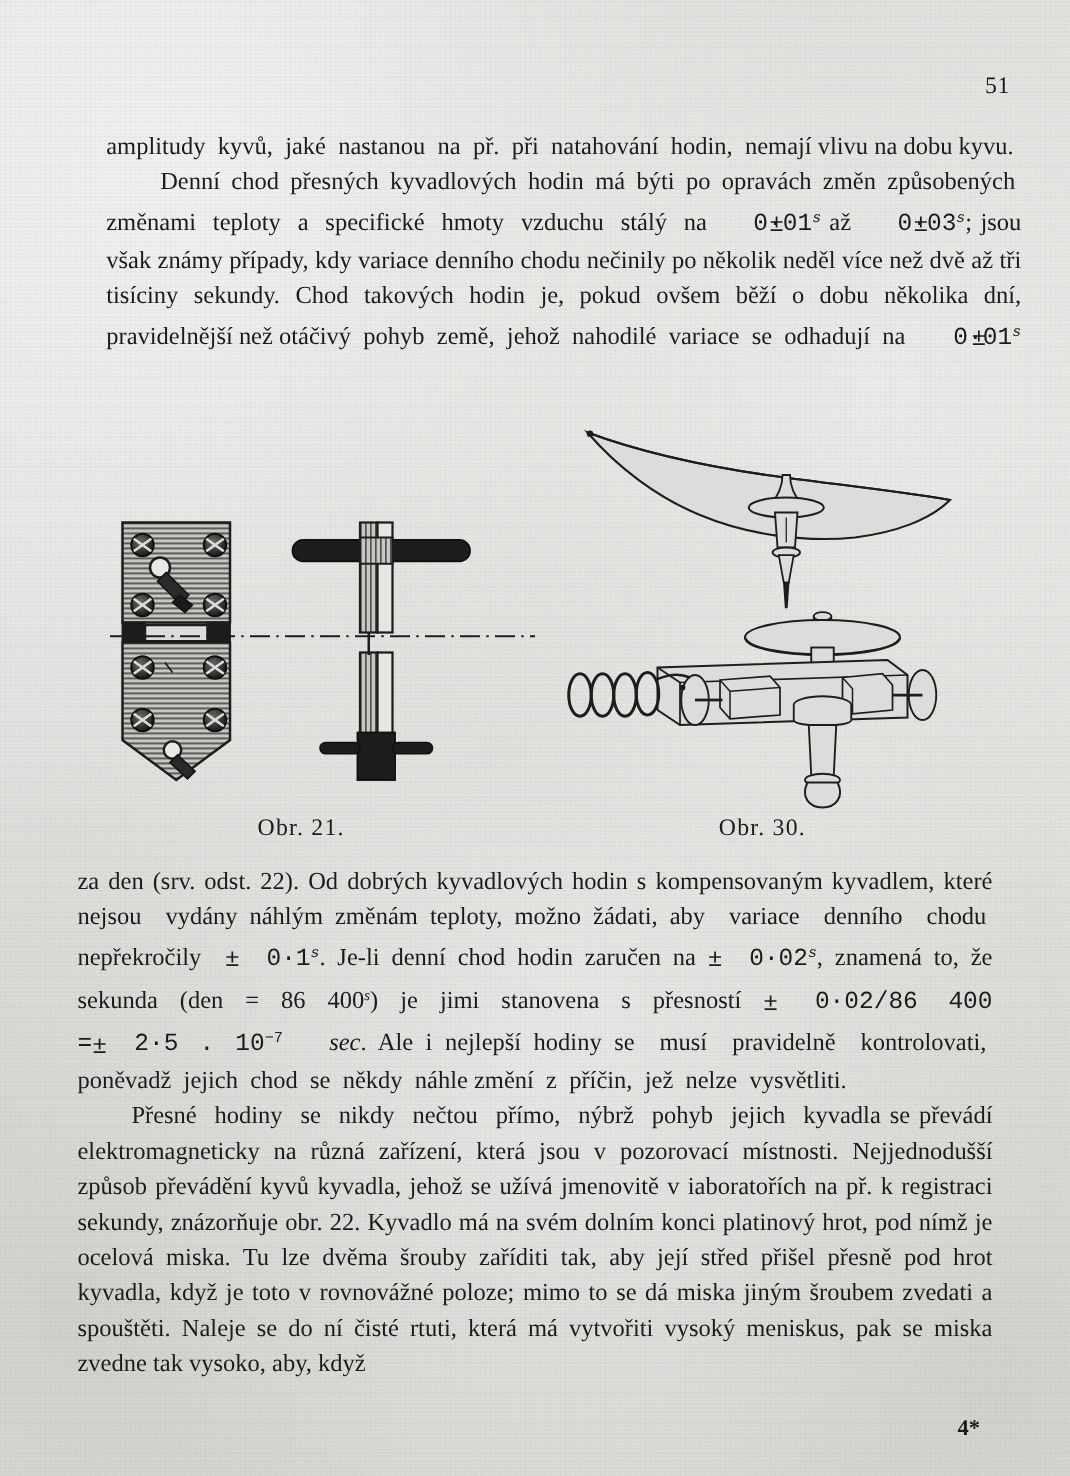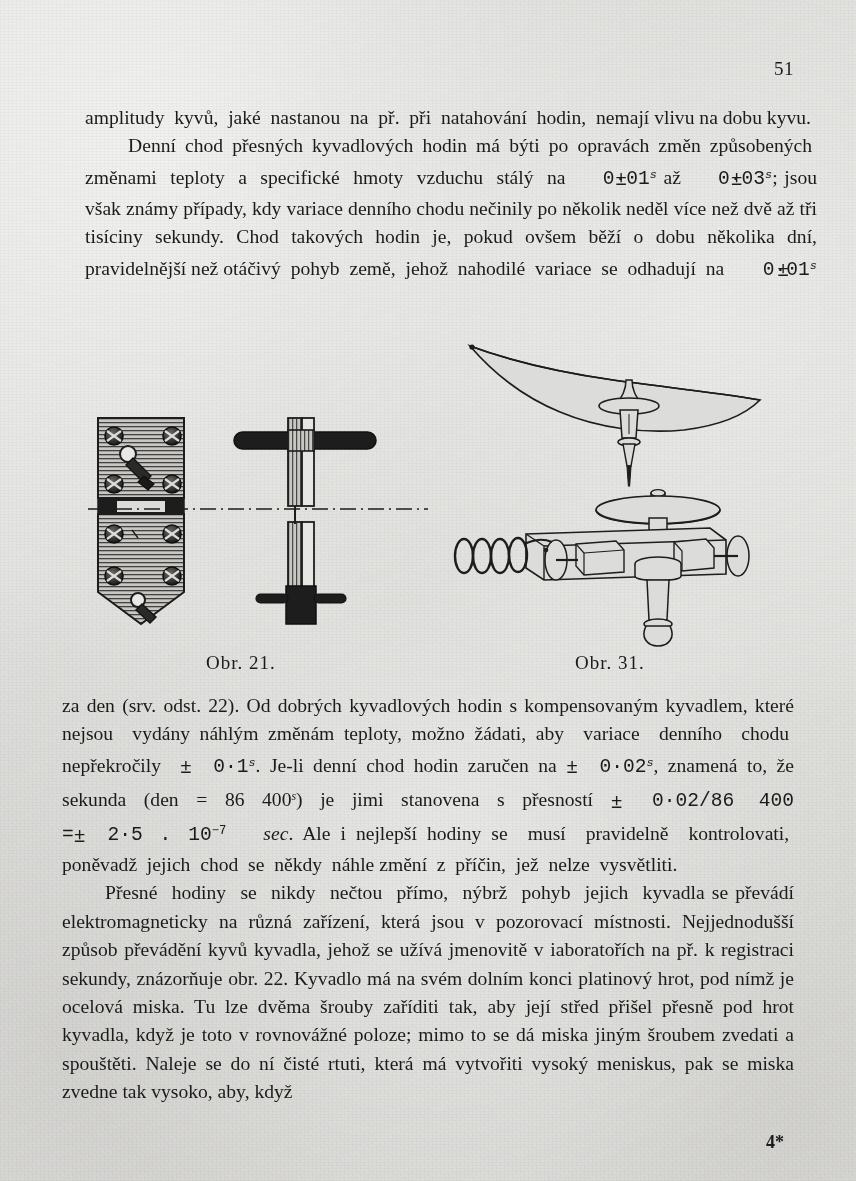--- a/index.html
+++ b/index.html
@@ -39,21 +39,21 @@
   }
   #content {
     position: absolute;
     inset: 0;
   }
 
   
   .folio {
     position: absolute;
     top: 58px;
-    right: 62px;
+    right: 48px;
     font-size: 19px;
     letter-spacing: 0.5px;
     color: #1a1a1a;
   }
 
   
   .textblock {
     position: absolute;
     left: 62px;
     width: 732px;
@@ -295,21 +295,21 @@
 
       <g>
         <ellipse cx="16" cy="218" rx="9" ry="17" fill="none" stroke="#1d1d1d" stroke-width="2.4"></ellipse>
         <ellipse cx="34" cy="218" rx="9" ry="17" fill="none" stroke="#1d1d1d" stroke-width="2.4"></ellipse>
         <ellipse cx="52" cy="218" rx="9" ry="17" fill="none" stroke="#1d1d1d" stroke-width="2.4"></ellipse>
         <ellipse cx="70" cy="217" rx="9" ry="17" fill="none" stroke="#1d1d1d" stroke-width="2.4"></ellipse>
         <path d="M76 206 C 86 202, 94 200, 104 204" fill="none" stroke="#1d1d1d" stroke-width="2"></path>
       </g>
     </svg>
 
-    <div class="fig-caption" id="cap22">Obr. 31.</div>
+    <div class="fig-caption" id="cap22">Obr. 30.</div>
   </div>
 
   <div class="textblock" id="para-bottom">
     <p>za den (srv. odst. 22). Od dobrých kyvadlových hodin s kompensovaným kyvadlem, které nejsou&nbsp; vydány náhlým změnám teploty, možno žádati, aby&nbsp; variace&nbsp; denního&nbsp; chodu&nbsp; nepřekročily&nbsp; <span class="num"><span class="pm"></span>&nbsp;0·1<sup class="s">s</sup></span>. Je-li denní chod hodin zaručen na <span class="num"><span class="pm"></span>&nbsp;0·02<sup class="s">s</sup></span>, znamená to, že sekunda (den = 86&nbsp;400<sup class="s">s</sup>) je jimi stanovena s přesností <span class="num"><span class="pm"></span>&nbsp;0·02/86&nbsp;400</span> <span class="num">=<span class="pm"></span>&nbsp;2·5 . 10<sup class="e">−7</sup></span> <span class="it">sec</span>. Ale i nejlepší hodiny se&nbsp; musí&nbsp; pravidelně&nbsp; kontrolovati,&nbsp; poněvadž&nbsp; jejich&nbsp; chod&nbsp; se&nbsp; někdy&nbsp; náhle změní&nbsp; z&nbsp; příčin,&nbsp; jež&nbsp; nelze&nbsp; vysvětliti.</p>
     <p class="indent">Přesné&nbsp; hodiny&nbsp; se&nbsp; nikdy&nbsp; nečtou&nbsp; přímo,&nbsp; nýbrž&nbsp; pohyb&nbsp; jejich&nbsp; kyvadla se převádí elektromagneticky na různá zařízení, která jsou v pozorovací místnosti. Nejjednodušší způsob převádění kyvů kyvadla, jehož se užívá jmenovitě v iaboratořích na př. k registraci sekundy, znázorňuje obr. 22. Kyvadlo má na svém dolním konci platinový hrot, pod nímž je ocelová miska. Tu lze dvěma šrouby zaříditi tak, aby její střed přišel přesně pod hrot kyvadla, když je toto v rovnovážné poloze; mimo to se dá miska jiným šroubem zvedati a spouštěti. Naleje se do ní čisté rtuti, která má vytvořiti vysoký meniskus, pak se miska zvedne tak vysoko, aby, když</p>
   </div>
 
   <div class="signature">4*</div>
 
 </div>

